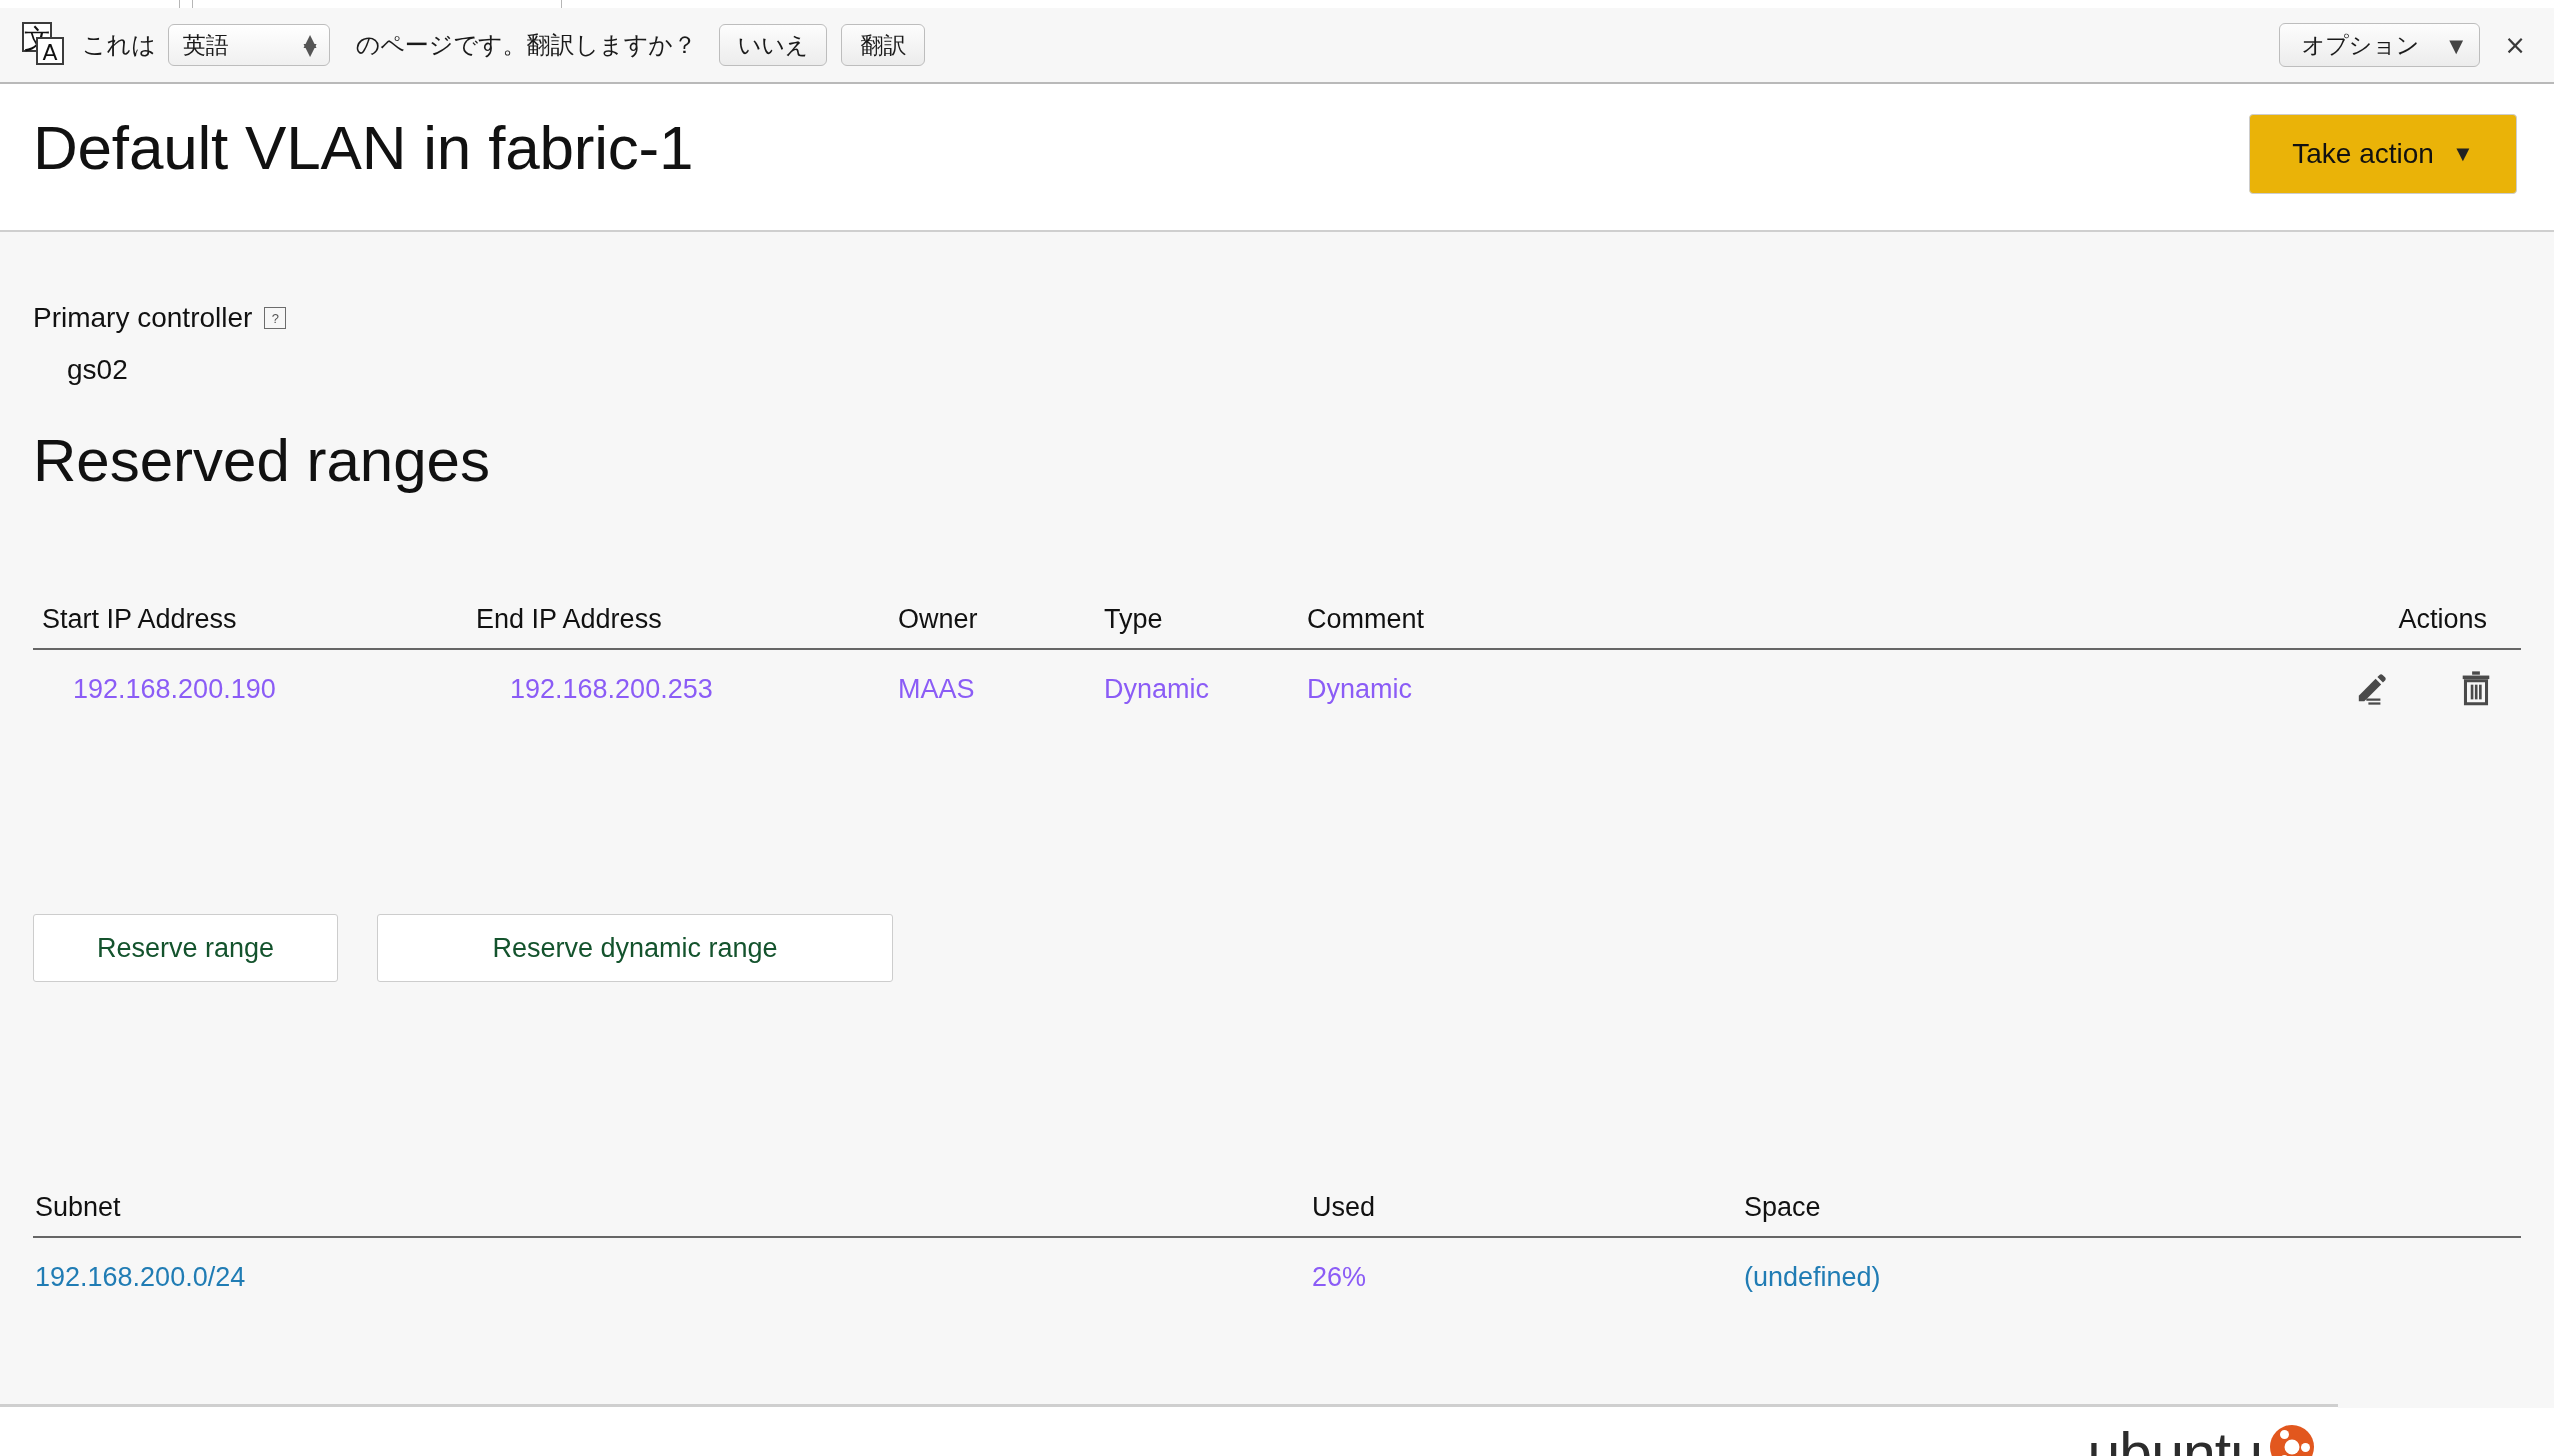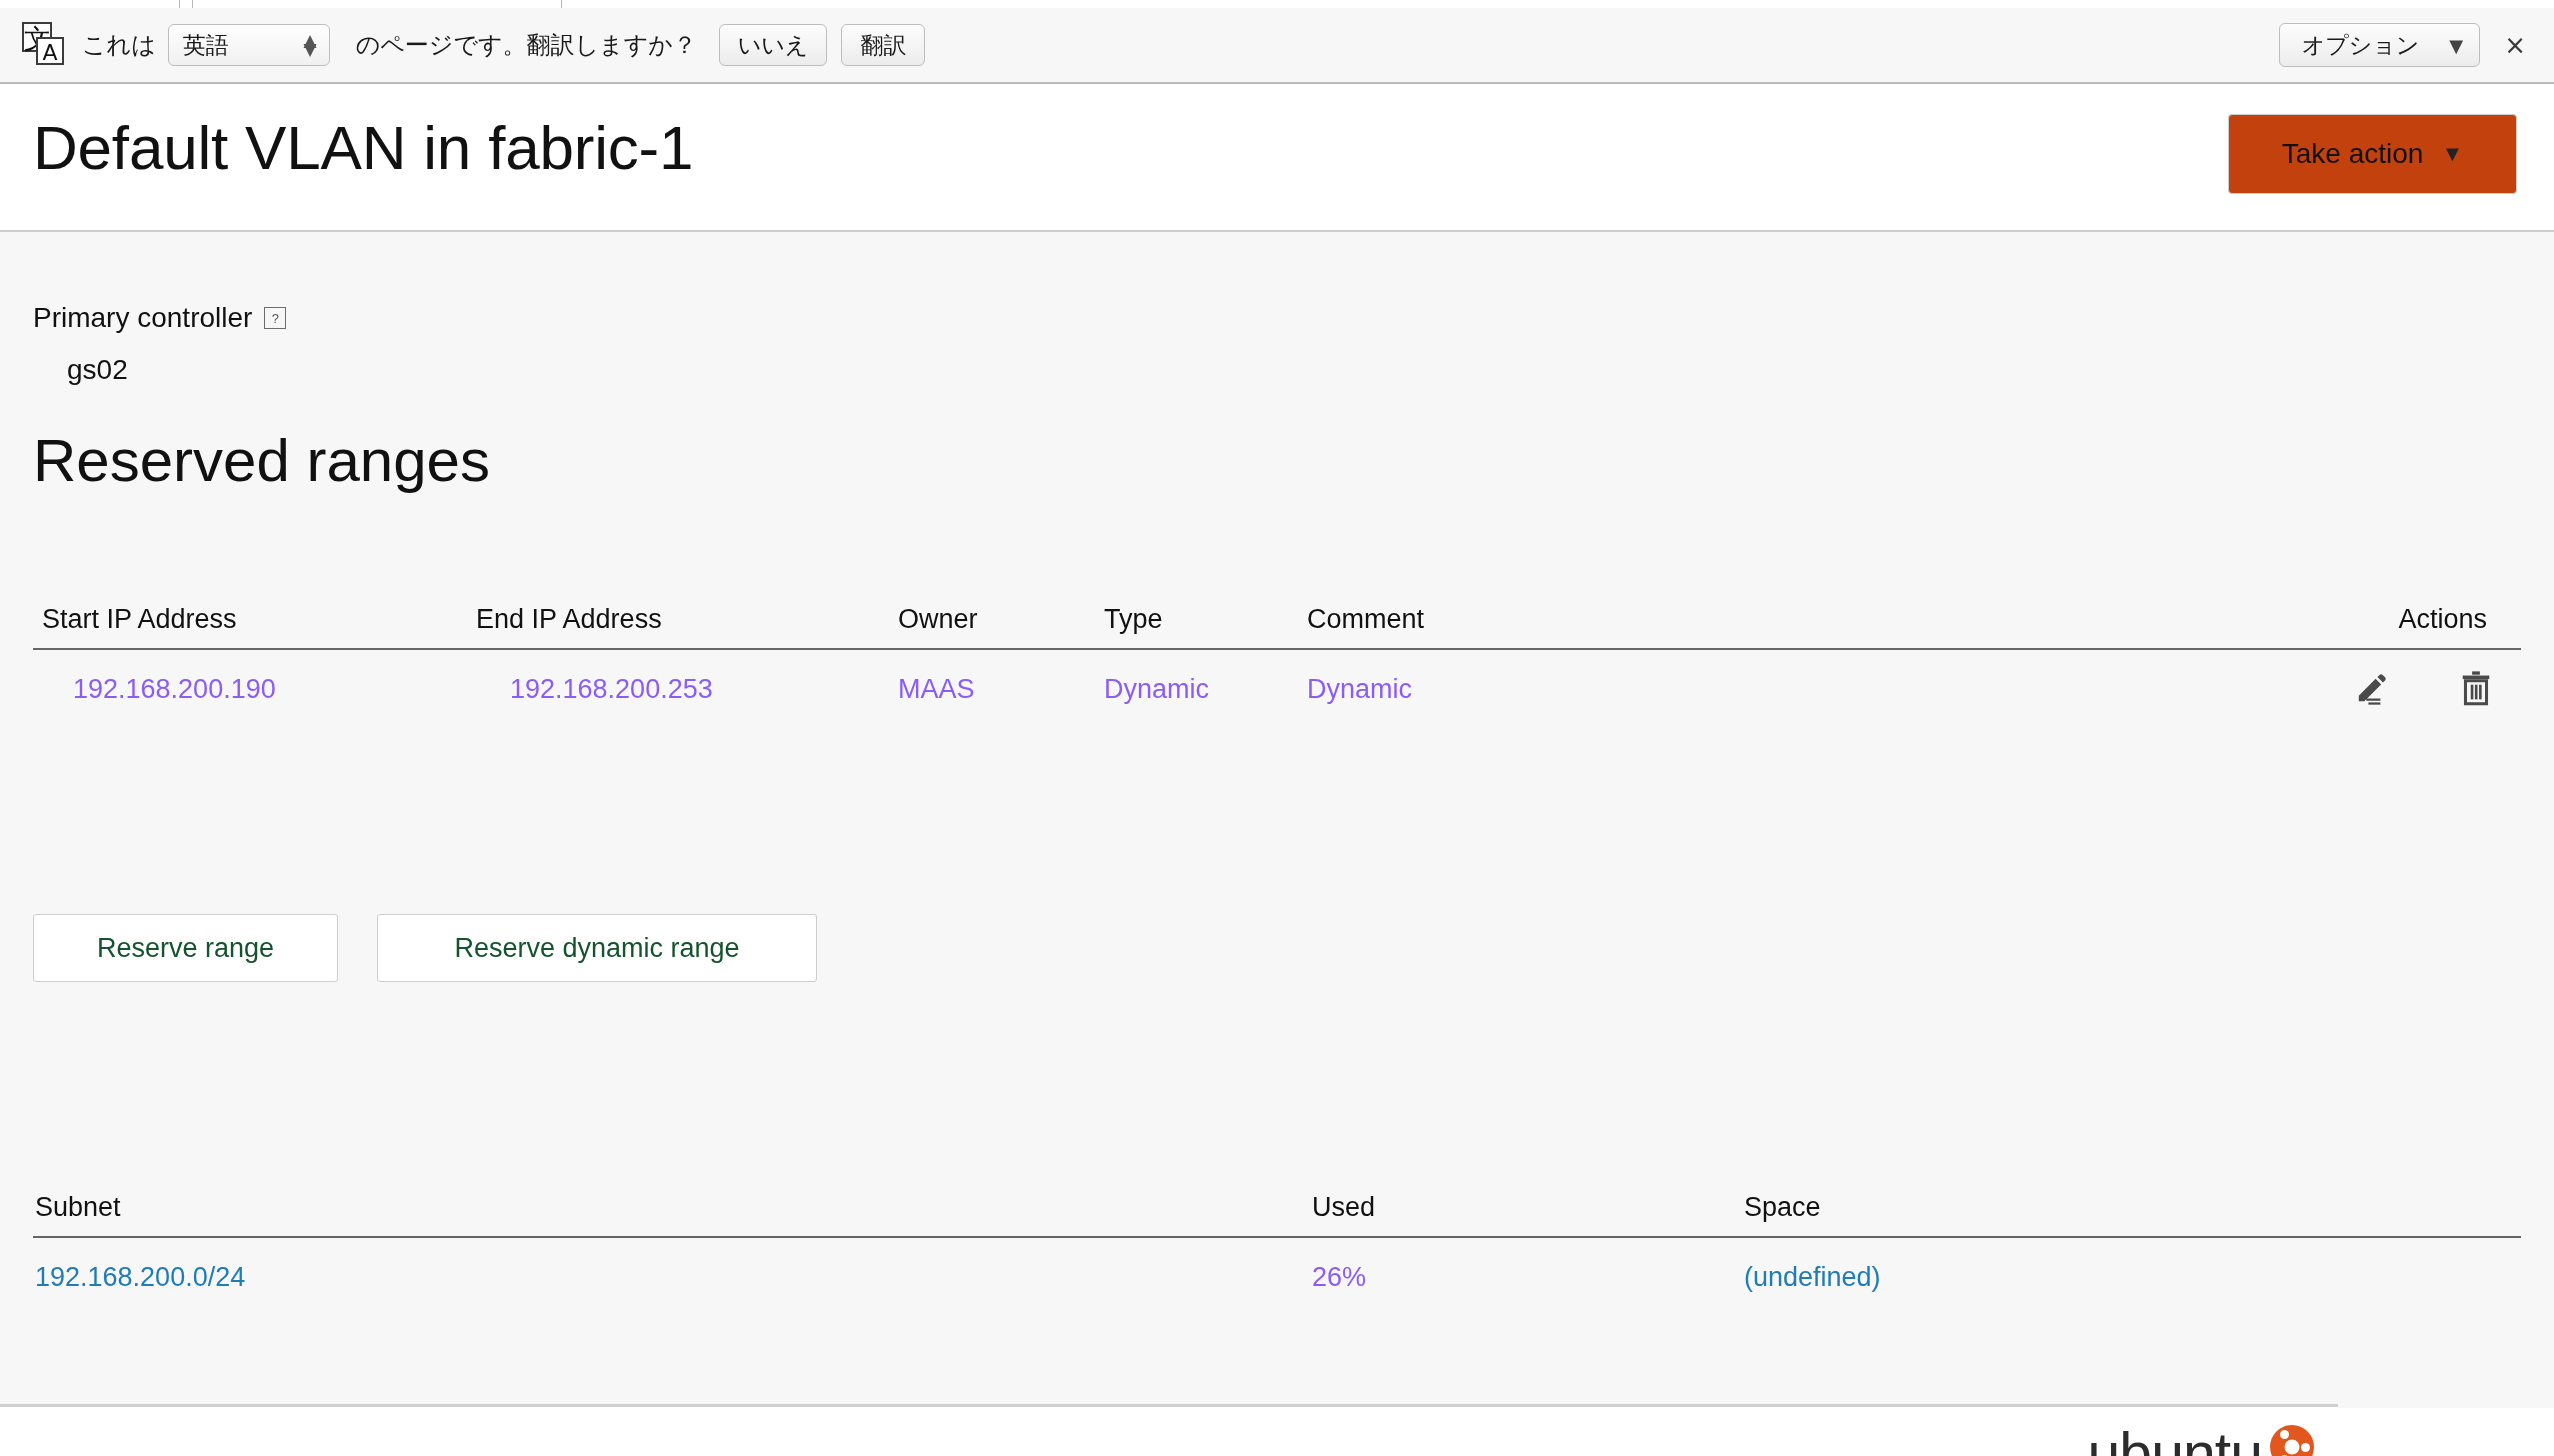--- a/index.html
+++ b/index.html
@@ -158,22 +158,22 @@
     left: 33px; top: 28px;
     font-size: 62px;
     font-weight: 300;
     color: #111111;
     letter-spacing: -0.2px;
     white-space: nowrap;
   }
   .take-action {
     position: absolute;
     right: 37px; top: 30px;
-    width: 289px; height: 80px;
-    background: #c2410c;
+    width: 268px; height: 80px;
+    background: #eab308;
     border: 1px solid #cdcdcd;
     border-radius: 4px;
     display: flex;
     align-items: center;
     justify-content: center;
     gap: 18px;
     font-size: 28px;
     color: #111;
     cursor: pointer;
     margin-left: 24px;
@@ -283,21 +283,21 @@
     font-size: 27px;
     color: #14532d;
     display: flex;
     align-items: center;
     justify-content: center;
     padding: 0 30px;
     cursor: pointer;
     font-family: "Liberation Sans", sans-serif;
   }
   .btn-reserve { width: 305px; }
-  .btn-reserve-dyn { width: 440px; }
+  .btn-reserve-dyn { width: 516px; }
 
   
   .footer {
     position: absolute;
     left: 0; top: 1404px;
     width: 2338px; height: 52px;
     background: #ffffff;
     border-top: 3px solid #cfcfcf;
     overflow: hidden;
   }

